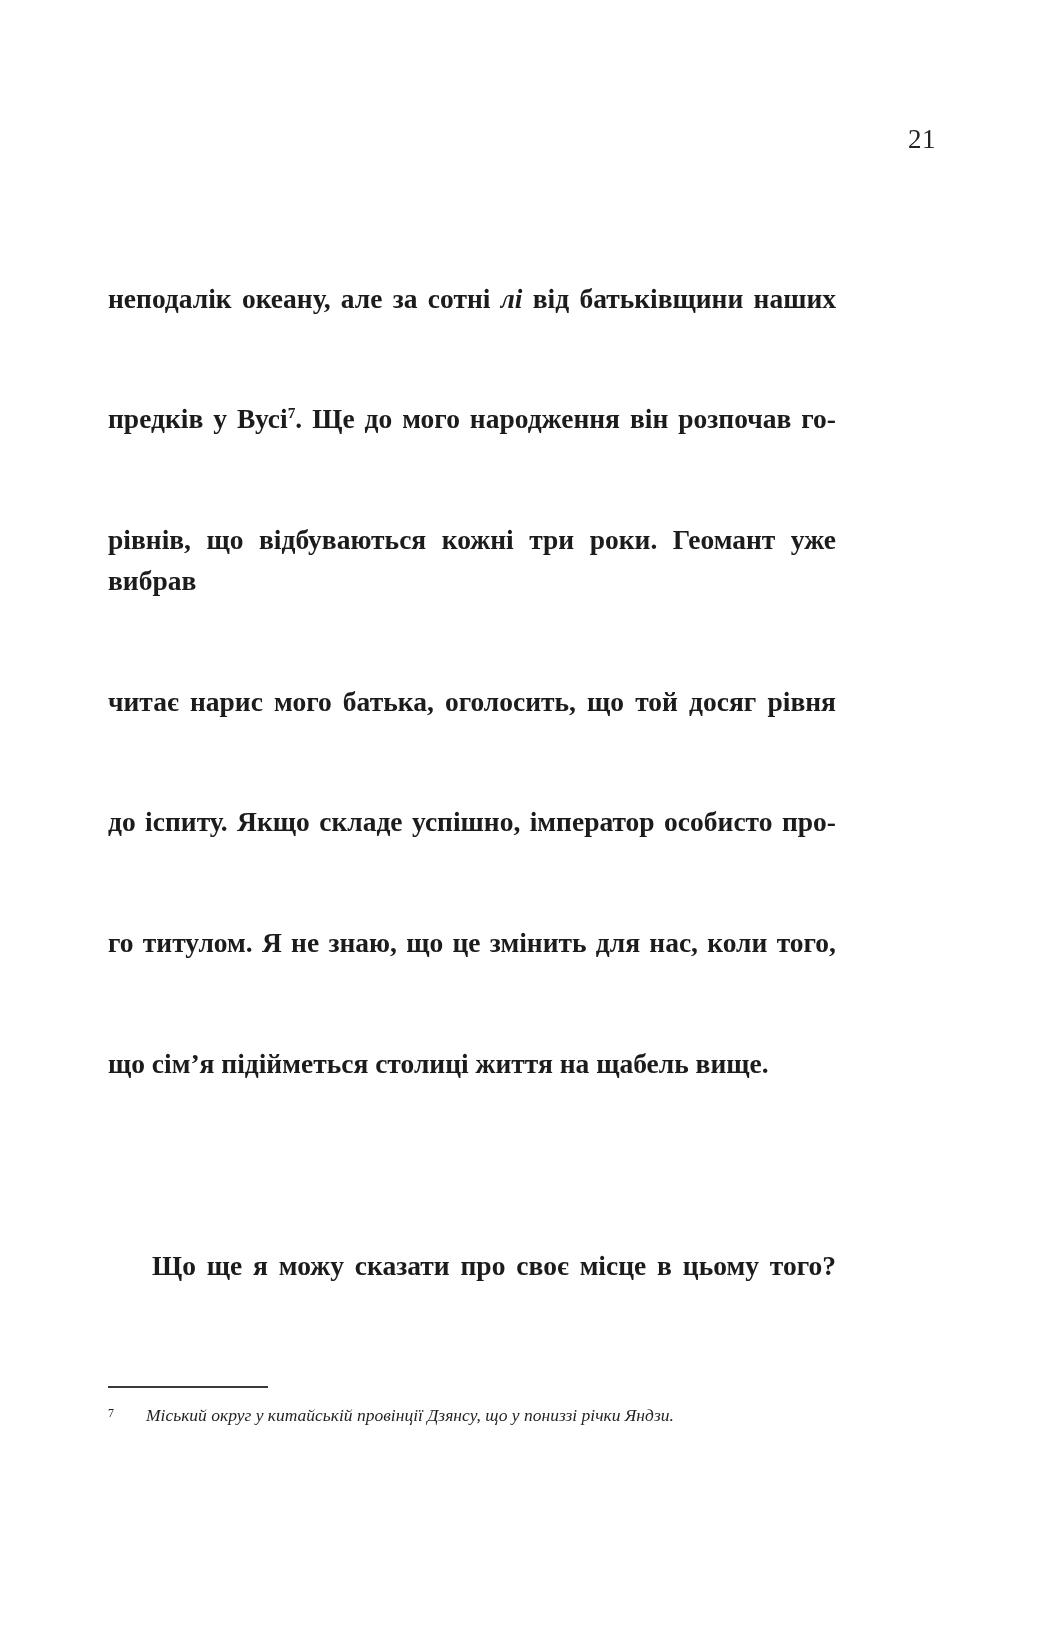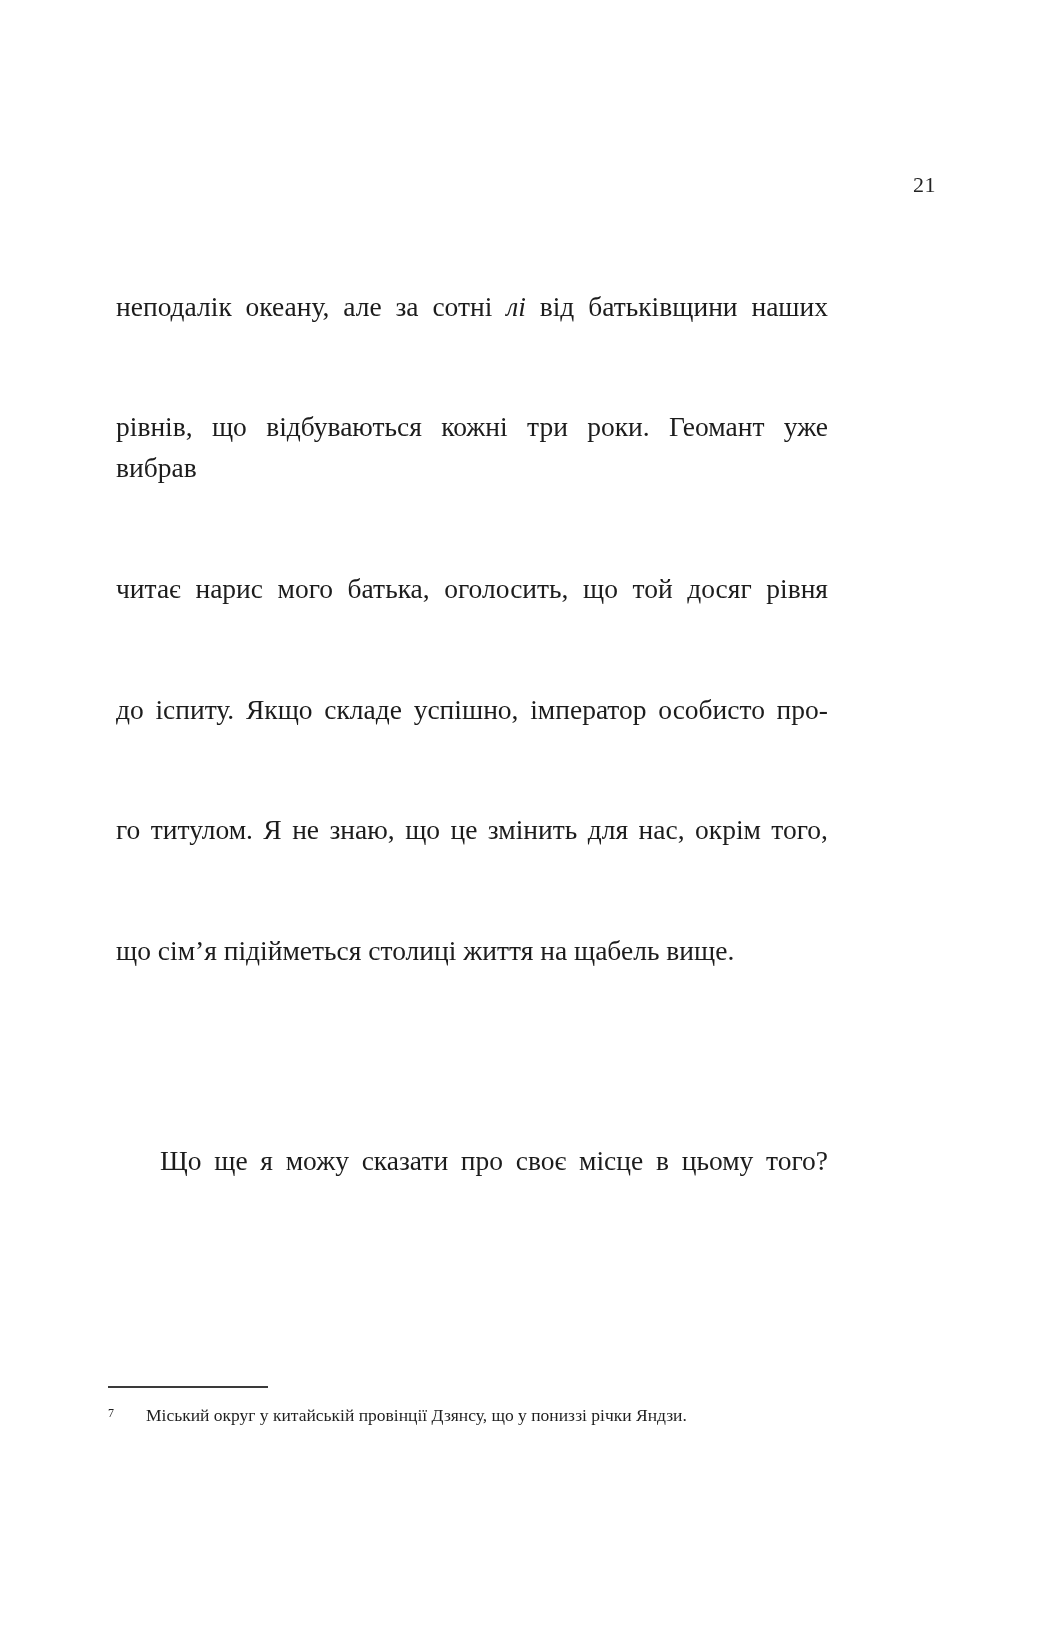--- a/index.html
+++ b/index.html
@@ -23,46 +23,46 @@
     width: 1040px;
     height: 1630px;
     background: #ffffff;
   }
 
   
   .folio {
     position: absolute;
     top: 126px;
     right: 104px;
-    font-size: 22px;
+    font-size: 27px;
     letter-spacing: 0.5px;
     color: #232323;
     line-height: 1;
-    margin-top: 48px;
   }
 
   
   .textblock {
     position: absolute;
     top: 198px;
     left: 108px;
     width: 728px;
     font-size: 27.5px;
     line-height: 40.3px;
     text-align: justify;
     color: #1c1c1c;
     -webkit-font-smoothing: antialiased;
   }
 
   .textblock p {
-    margin: 8px;
+    margin: 0;
     text-indent: 0;
     text-align: justify;
     white-space: pre-wrap;
     hyphens: none;
+    font-weight: bold;
   }
 
   .textblock p.indented {
     text-indent: 44px;
   }
 
   .textblock p .it {
     font-style: italic;
   }
 
@@ -102,43 +102,45 @@
     display: inline-block;
     width: 38px;
     flex: 0 0 38px;
     font-size: 12px;
     vertical-align: super;
     line-height: 20px;
     padding-top: 1px;
   }
   .footnote .fn-text {
     flex: 1 1 auto;
+    font-style: italic;
   }
 
   sup.fnref {
     font-size: 0.56em;
     vertical-align: super;
     line-height: 0;
   }
 </style>
 </head>
 <body>
 
 <div class="page">
 
   <div class="folio">21</div>
 
   <div class="textblock">
 
     <p>
       <span class="line just"><span>неподалік океану, але за сотні </span><span class="it">лі</span><span> від батьківщини наших</span></span>
+      <span class="line just"><span>предків у Вусі</span><sup class="fnref">7</sup><span>. Ще до мого народження він розпочав го-</span></span>
       <span class="line just">рівнів, що відбуваються кожні три роки. Геомант уже вибрав</span>
       <span class="line just">читає нарис мого батька, оголосить, що той досяг рівня</span>
       <span class="line just">до іспиту. Якщо складе успішно, імператор особисто про-</span>
-      <span class="line just">го титулом. Я не знаю, що це змінить для нас, окрім того,</span>
+      <span class="line just">го титулом. Я не знаю, що це змінить для нас, коли того,</span>
       <span class="line">що сім’я підійметься столиці життя на щабель вище.</span>
     </p>
 
     <p class="indented">
       <span class="line just"><span>Що ще я можу сказати про своє місце в цьому того?</span></span>
       
       
       
       
       

